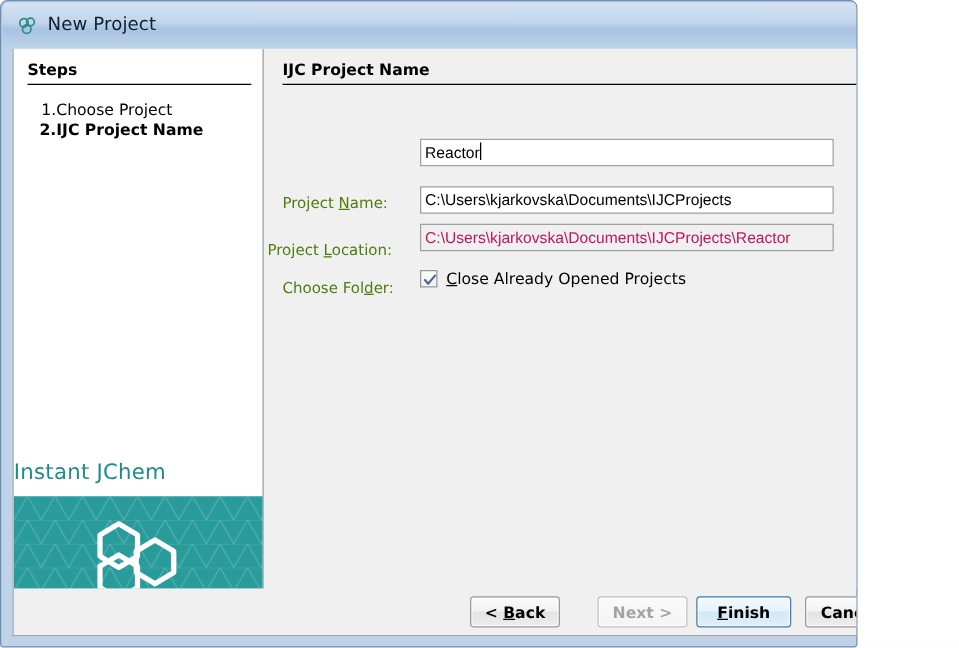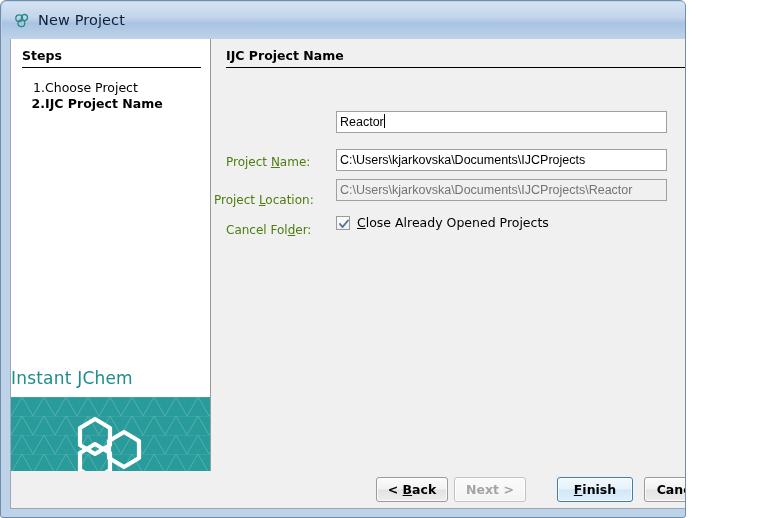--- a/index.html
+++ b/index.html
@@ -142,21 +142,21 @@
     font-size: 12.5px;
     color: #000;
     padding: 0 3px;
     line-height: 20px;
     white-space: nowrap;
     overflow: hidden;
     cursor: text;
   }
   .textbox.readonly {
     background: #f0f0f0;
-    color: #737373;
+    color: #be185d;
     cursor: default;
   }
   #fld-name { left: 124px; top: 72px; width: 331px; }
   #fld-location { left: 124px; top: 110px; width: 331px; }
   #fld-folder { left: 124px; top: 140px; width: 331px; }
 
   #lbl-name { left: 14px; top: 76px; }
   #lbl-location { left: 2px; top: 114px; }
   #lbl-folder { left: 14px; top: 144px; }
 
@@ -175,21 +175,21 @@
     background: linear-gradient(to bottom, #fbfbfb 0%, #f2f2f2 46%, #e3e3e3 52%, #ededed 100%);
     font-family: "DejaVu Sans", "Liberation Sans", sans-serif;
     font-size: 12.5px;
     color: #000;
     text-align: center;
     cursor: default;
     white-space: nowrap;
     box-shadow: inset 0 0 0 1px rgba(255,255,255,0.8);
   }
   .btn.disabled { color: #a4a4a4; border-color: #c3c3c3;
-    background: linear-gradient(to bottom, #fafafa 0%, #f4f4f4 100%); }
+    background: linear-gradient(to bottom, #fafafa 0%, #f4f4f4 100%); margin-left: 24px; }
   .btn.default {
     border: 1px solid #3c7fb1;
     background: linear-gradient(to bottom, #f3f9fd 0%, #e6f2fb 46%, #d2e7f7 52%, #e2effa 100%);
   }
   #btn-browse { left: 457px; top: 110px; width: 80px; height: 23px; line-height: 21px; }
 
   #checkbox-row {
     position: absolute; left: 124px; top: 176px;
     height: 18px;
   }
@@ -283,21 +283,21 @@
     <div id="form-panel">
       <div id="form-title">IJC Project Name</div>
       <div id="form-rule"></div>
 
       <div class="field-label" id="lbl-name"><span>Project </span><span class="mn">N</span><span>ame:</span></div>
       <div class="textbox" id="fld-name"><span>Reactor</span><span class="caret"></span></div>
 
       <div class="field-label" id="lbl-location"><span>Project </span><span class="mn">L</span><span>ocation:</span></div>
       <div class="textbox" id="fld-location">C:\Users\kjarkovska\Documents\IJCProjects</div>
 
-      <div class="field-label" id="lbl-folder"><span>Cancel Fol</span><span class="mn">d</span><span>er:</span></div>
+      <div class="field-label" id="lbl-folder"><span>Choose Fol</span><span class="mn">d</span><span>er:</span></div>
       <div class="textbox readonly" id="fld-folder">C:\Users\kjarkovska\Documents\IJCProjects\Reactor</div>
 
       <div id="checkbox-row">
         <div id="checkbox-box">
           <svg width="12" height="12" viewBox="0 0 12 12">
             <path d="M2 6 L4.5 9 L10 2.5" stroke="#4d6b96" stroke-width="1.8" fill="none" stroke-linecap="round" stroke-linejoin="round"></path>
           </svg>
         </div>
         <div id="checkbox-label"><span></span><span class="mn">C</span><span>lose Already Opened Projects</span></div>
       </div>

